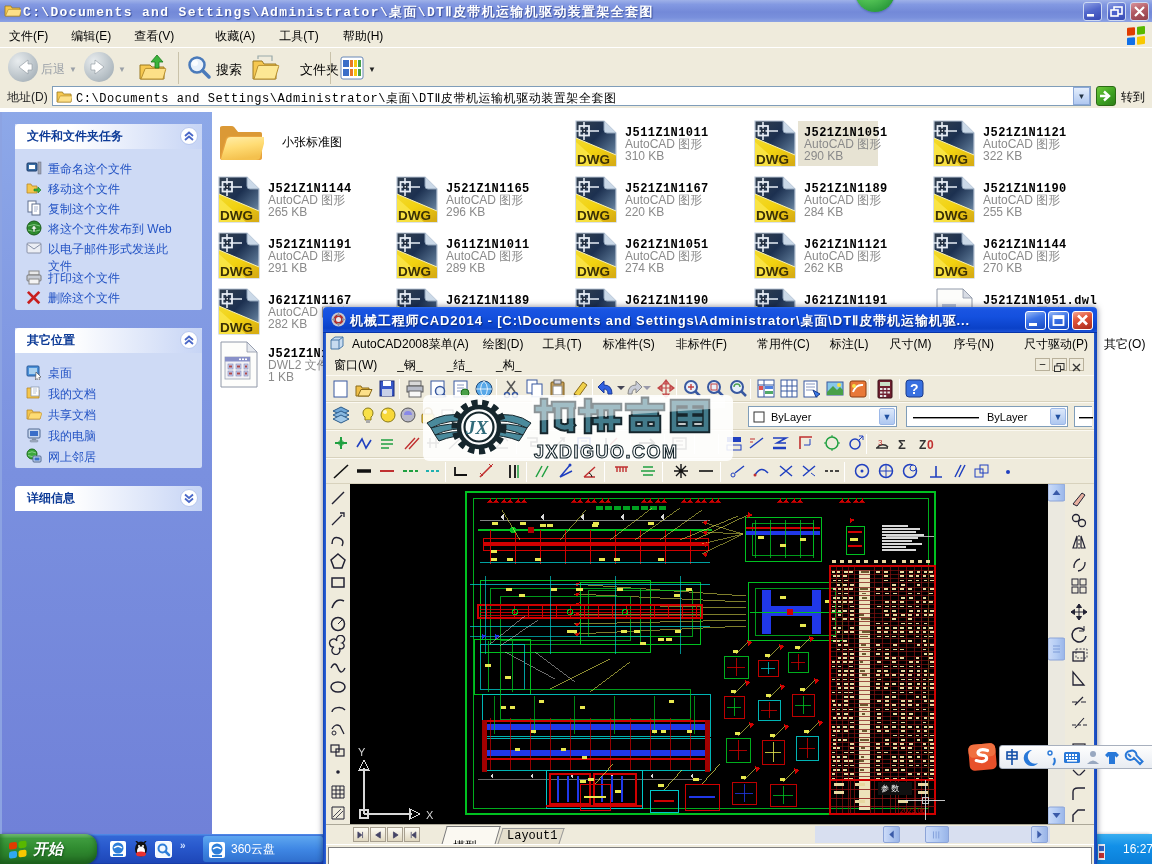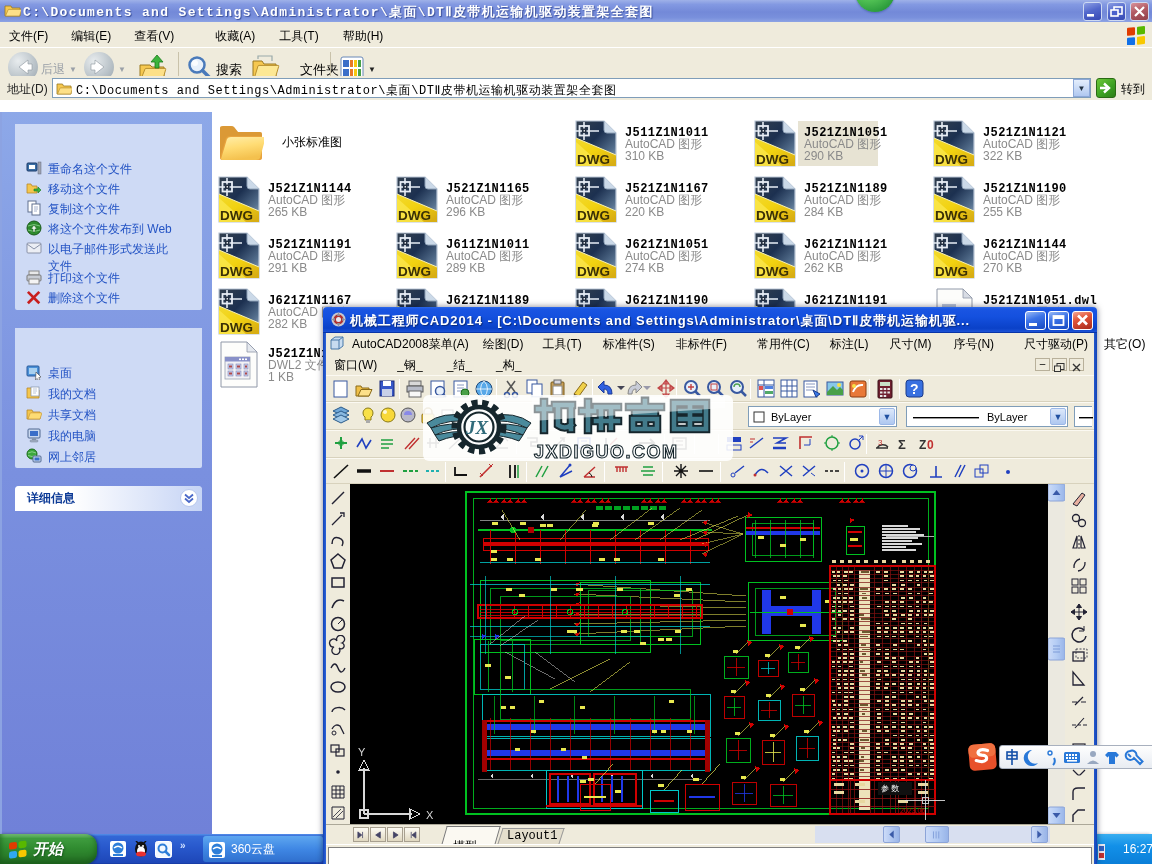--- a/index.html
+++ b/index.html
@@ -5,21 +5,21 @@
 .abs{position:absolute}
 .mono{font-family:"Liberation Mono",monospace}
 #titlebar{left:0;top:0;width:1152px;height:22px;background:linear-gradient(180deg,#9FB1E8 0%,#8399E2 20%,#7389D8 55%,#7990DC 80%,#8DA3E4 100%);color:#fff;font-weight:bold}
 #titlebar .txt{position:absolute;left:23px;top:3px;font-size:13px;letter-spacing:1.35px;white-space:nowrap;text-shadow:1px 1px 1px #3a4f9a}
 .wbtn{position:absolute;top:2px;width:19px;height:19px;border:1px solid #CDD9F2;border-radius:3px;color:#fff;font-size:11px;line-height:16px;text-align:center;font-weight:bold}
 .wbtn.b{background:linear-gradient(160deg,#8C9EE4 0%,#5268CC 45%,#3B4EB8 90%)}
 .wbtn.r{background:linear-gradient(160deg,#D8939B 0%,#B25A64 45%,#97454E 90%)}
 #menubar{left:0;top:22px;width:1152px;height:26px;background:#EFEBDC;border-bottom:1px solid #fff;font-size:12px;color:#000}
 #menubar span{display:inline-block;margin-top:6px}
 #toolbar{left:0;top:48px;width:1152px;height:40px;background:#EFEBDC;border-bottom:1px solid #D8D2BD}
-#addrbar{left:0;top:76px;width:1152px;height:24px;background:#EFEBDC}
+#addrbar{left:0;top:84px;width:1152px;height:24px;background:#EFEBDC}
 #addrinput{position:absolute;left:52px;top:2px;width:1039px;height:20px;background:#fff;border:1px solid #7F9DB9;font-size:12px}
 .circbtn{position:absolute;top:4px;width:30px;height:30px;border-radius:50%;}
 .tsep{position:absolute;top:4px;width:1px;height:32px;background:#C9C2AA}
 #content{left:0;top:112px;width:1152px;height:722px;background:#fff}
 #sidebar{position:absolute;left:0;top:0;width:212px;height:722px;background:linear-gradient(180deg,#8DA8E8 0%,#7A90DF 50%,#7081D8 100%);border-left:2px solid #8CA3E2}
 .panel{position:absolute;left:13px;width:187px;background:#CEDAF5;border-radius:0 0 2px 2px}
 .phdr{position:relative;height:25px;background:linear-gradient(90deg,#fff 0%,#fff 30%,#C6D4F5 100%);border-radius:4px 4px 0 0;color:#0C3A96;font-weight:bold;font-size:12px;line-height:25px;padding-left:12px}
 .chev{position:absolute;right:4px;top:3px;width:18px;height:18px;border-radius:50%;background:#fff;border:1px solid #B8C8EE;overflow:hidden}
 .pitem{position:absolute;left:11px;font-size:12px;color:#2353C4;white-space:nowrap}
 .pitem .ic{display:inline-block;width:16px;height:16px;vertical-align:-3px;margin-right:6px}
@@ -130,20 +130,23 @@
       <div class="abs" style="right:0;top:0;width:17px;height:18px;background:linear-gradient(180deg,#E4EEFC,#B0C8F0);border:1px solid #8CA8D8;color:#234;font-size:8px;text-align:center;line-height:17px">▼</div>
     </div>
     <div class="abs" style="left:1096px;top:2px;width:20px;height:20px;border-radius:3px;background:linear-gradient(140deg,#6CC838 0%,#3A9E20 60%,#2E7E18 100%);border:1px solid #2a6a14"><svg width="18" height="18" viewBox="0 0 18 18">
         <path d="M3 9 h7 M7 4.5 L12 9 L7 13.5" stroke="#fff" stroke-width="2.4" fill="none"></path>
       </svg></div>
     <div class="abs" style="left:1121px;top:5px;font-size:12px">转到</div>
   </div>
 <div class="abs" id="content">
     <div id="sidebar">
       <div class="panel" style="top:12px;height:186px">
+        <div class="phdr">文件和文件夹任务<div class="chev"><svg width="16" height="16" viewBox="0 0 16 16">
+              <path d="M4 8 L8 4.5 L12 8 M4 12 L8 8.5 L12 12" fill="none" stroke="#4A68C8" stroke-width="1.8"></path>
+            </svg></div></div>
         <div class="pitem" style="top:36px"><span class="ic"><svg width="16" height="16" viewBox="0 0 16 16" style="">
               <rect x="1" y="3" width="10" height="8" rx="1" fill="#3A6EA5" stroke="#1a3a6a"></rect>
               <rect x="3" y="5" width="6" height="4" fill="#fff"></rect>
               <rect x="12" y="2" width="3" height="12" fill="#A0A4B0" stroke="#606880" stroke-width="0.5"></rect>
             </svg></span>重命名这个文件</div>
         <div class="pitem" style="top:56px"><span class="ic"><svg width="16" height="16" viewBox="0 0 16 16" style="">
               <path d="M1 4 L1 13 L11 13 L11 6 L6 6 L5 4 Z" fill="#F4C64E" stroke="#B8882A" stroke-width="0.8"></path>
               <path d="M8 9 L12 9 L12 7 L15 10 L12 13 L12 11 L8 11 Z" fill="#3CB43C" stroke="#1a7a1a" stroke-width="0.6"></path>
             </svg></span>移动这个文件</div>
         <div class="pitem" style="top:76px"><span class="ic"><svg width="16" height="16" viewBox="0 0 16 16" style="">
@@ -164,20 +167,23 @@
         <div class="pitem" style="top:145px"><span class="ic"><svg width="16" height="16" viewBox="0 0 16 16" style="">
               <rect x="3" y="2" width="10" height="4" fill="#E8E8E8" stroke="#888"></rect>
               <rect x="1" y="6" width="14" height="6" rx="1" fill="#C8CCD4" stroke="#787878"></rect>
               <rect x="3" y="10" width="10" height="5" fill="#F4F4F4" stroke="#888"></rect>
             </svg></span>打印这个文件</div>
         <div class="pitem" style="top:165px"><span class="ic"><svg width="16" height="16" viewBox="0 0 16 16" style="">
               <path d="M3 2 L8 7 L13 2 L15 4 L10 9 L15 14 L13 16 L8 11 L3 16 L1 14 L6 9 L1 4 Z" fill="#C81E1E" transform="scale(0.95)"></path>
             </svg></span>删除这个文件</div>
       </div>
       <div class="panel" style="top:216px;height:140px">
+        <div class="phdr">其它位置<div class="chev"><svg width="16" height="16" viewBox="0 0 16 16">
+              <path d="M4 8 L8 4.5 L12 8 M4 12 L8 8.5 L12 12" fill="none" stroke="#4A68C8" stroke-width="1.8"></path>
+            </svg></div></div>
         <div class="pitem" style="top:36px"><span class="ic"><svg width="16" height="16" viewBox="0 0 16 16" style="">
               <rect x="1" y="2" width="12" height="10" rx="1" fill="#4A90D8" stroke="#2a5a9a"></rect>
               <rect x="3" y="4" width="8" height="6" fill="#A8D0F0"></rect>
               <path d="M10 8 l5 5 l-2.2 0.6 l1 2 l-1.6 0.8 l-1-2 L9.5 16 Z" fill="#fff" stroke="#444" stroke-width="0.6"></path>
             </svg></span>桌面</div>
         <div class="pitem" style="top:57px"><span class="ic"><svg width="16" height="16" viewBox="0 0 16 16" style="">
               <path d="M1 3 L1 13 L13 13 L13 5 L7 5 L6 3 Z" fill="#F4C64E" stroke="#B8882A" stroke-width="0.8"></path>
               <rect x="5" y="2" width="8" height="9" fill="#fff" stroke="#8090A8" stroke-width="0.7"></rect>
               <path d="M7 4 h4 M7 6 h4 M7 8 h3" stroke="#A0B0C8" stroke-width="0.7"></path>
             </svg></span>我的文档</div>

